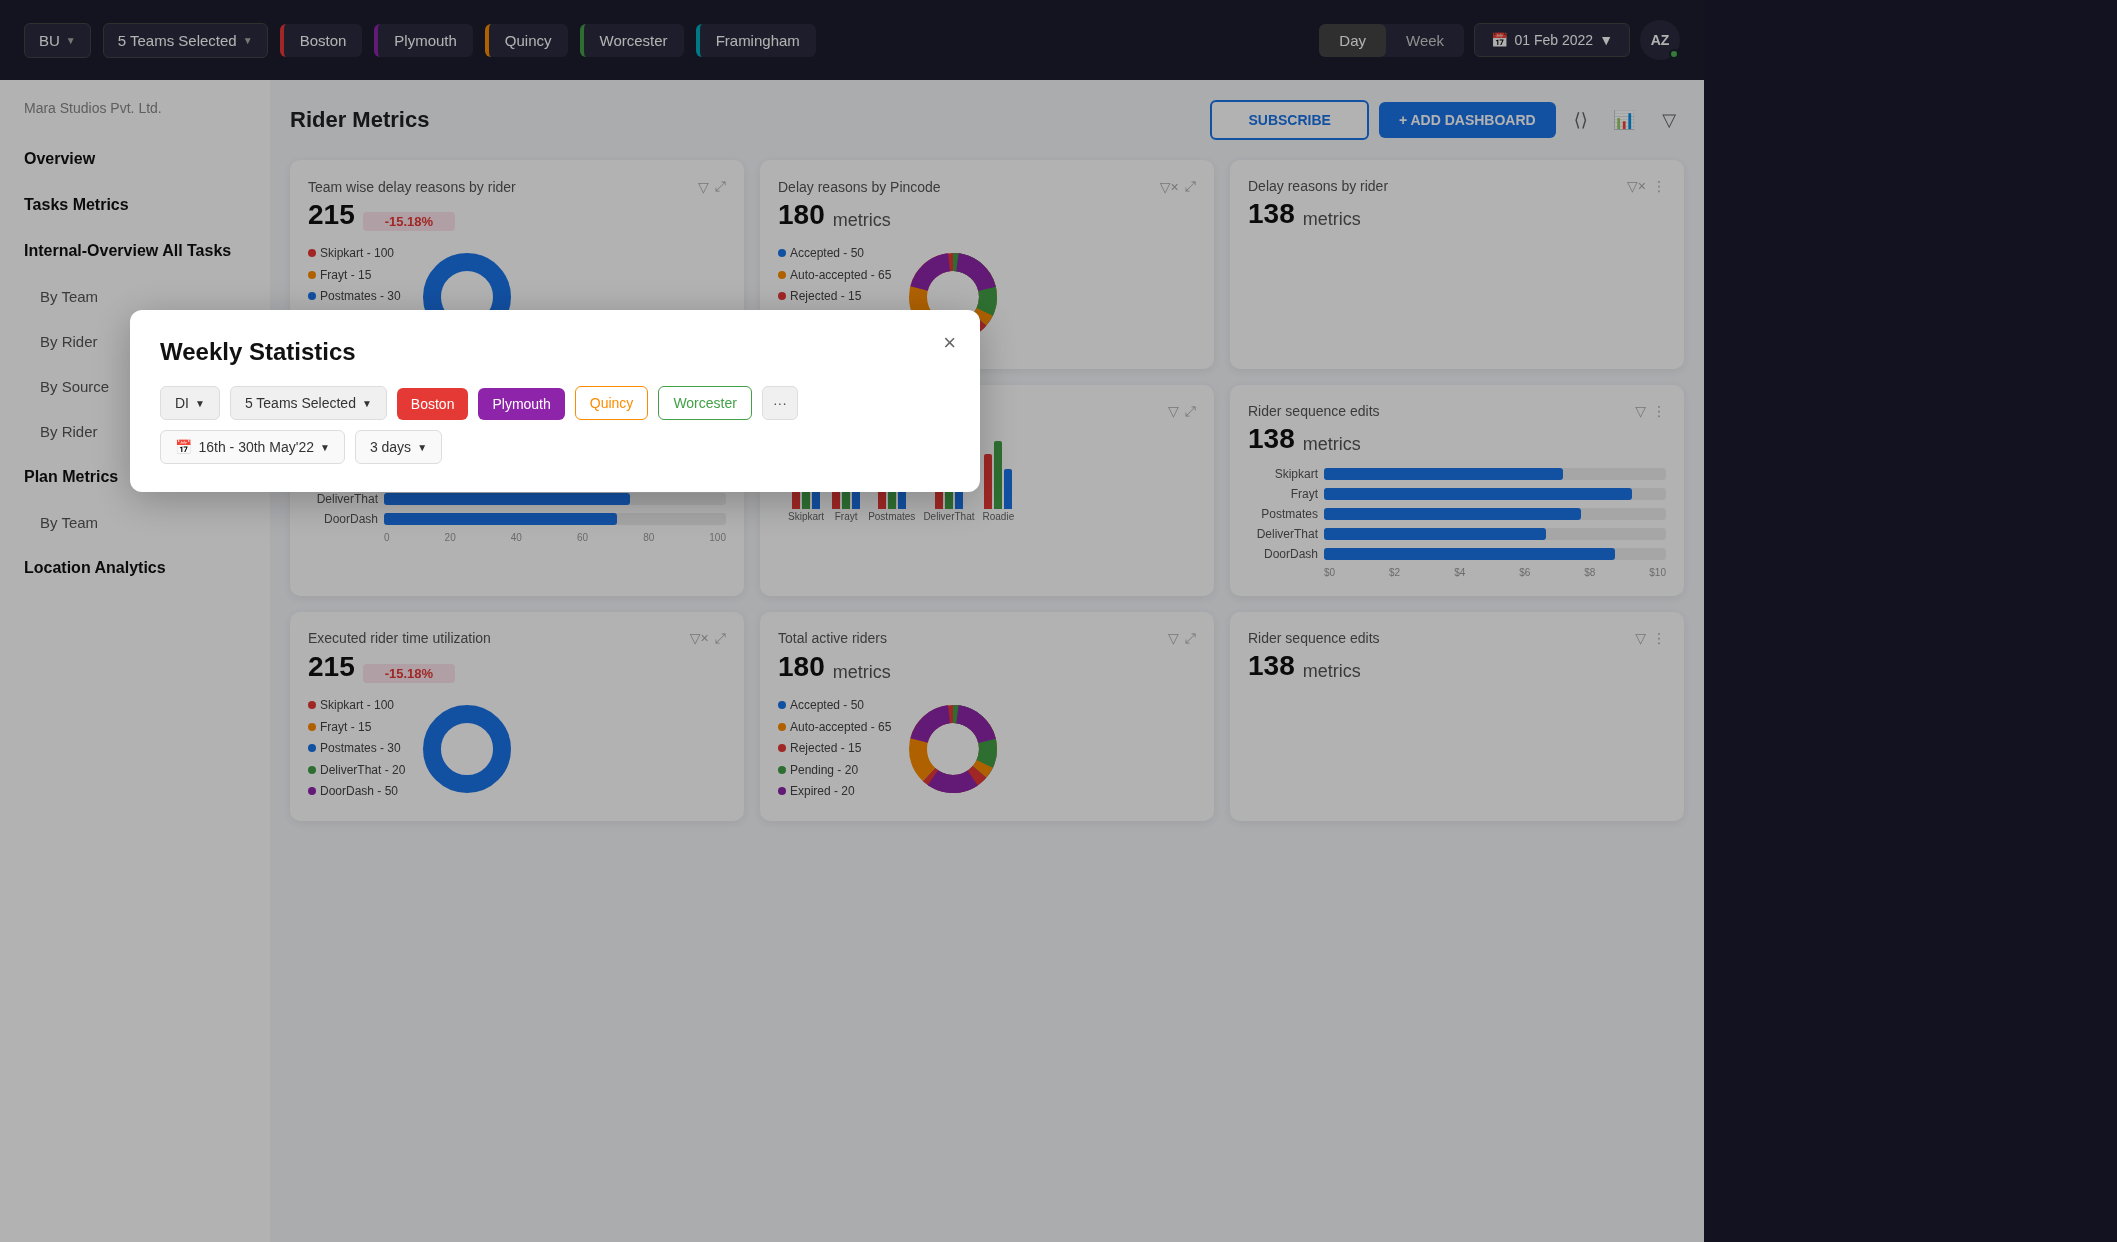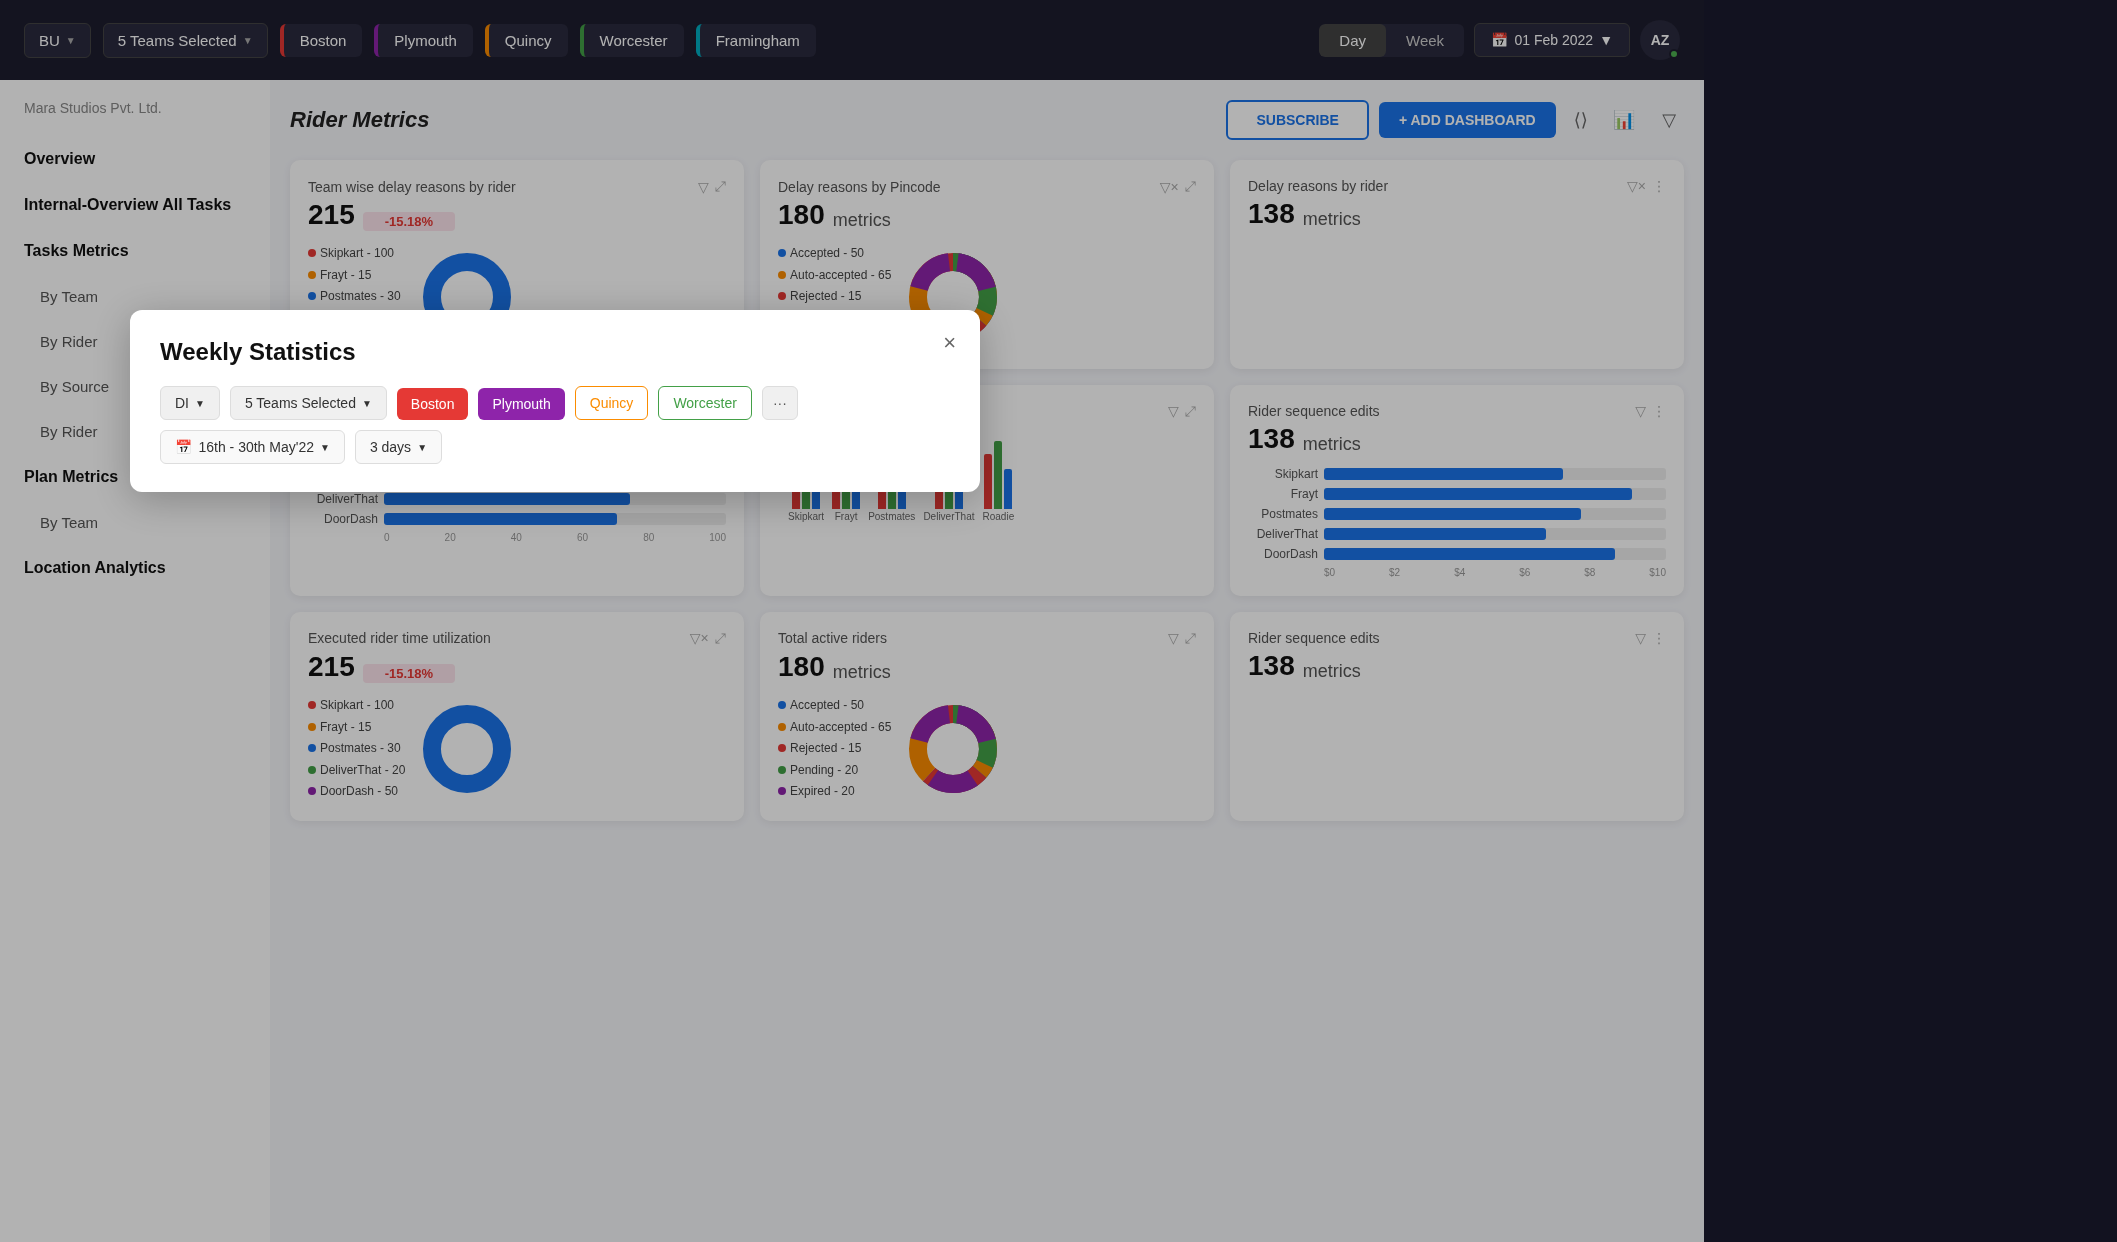--- a/index.html
+++ b/index.html
@@ -32,23 +32,23 @@
     
     .sidebar { width: 270px; background: #fff; flex-shrink: 0; padding: 20px 0; box-shadow: 2px 0 8px rgba(0,0,0,0.06); }
     .sidebar-company { padding: 0 24px 20px; color: #888; font-size: 14px; }
     .sidebar-item { padding: 14px 24px; font-size: 16px; cursor: pointer; color: #333; font-weight: 400; }
     .sidebar-item.bold { font-weight: 700; color: #111; }
     .sidebar-item.sub { padding-left: 40px; color: #555; font-size: 15px; }
 
     
     .dashboard { flex: 1; padding: 20px; overflow-y: auto; background: #f5f6fa; }
     .dash-header { display: flex; align-items: center; margin-bottom: 20px; }
-    .dash-title { font-size: 22px; font-weight: 600; color: #222; flex: 1; font-style: italic; }
+    .dash-title { font-size: 22px; font-weight: 600; color: #222; flex: 1; }
     .dash-actions { display: flex; align-items: center; gap: 10px; }
-    .subscribe-btn { background: #fff; color: #1a73e8; border: 2px solid #1a73e8; border-radius: 6px; padding: 10px 28px; font-size: 14px; font-weight: 600; cursor: pointer; }
+    .subscribe-btn { background: #fff; color: #1a73e8; border: 2px solid #1a73e8; border-radius: 6px; padding: 10px 36px; font-size: 14px; font-weight: 600; cursor: pointer; }
     .add-dash-btn { background: #1a73e8; color: #fff; border: none; border-radius: 6px; padding: 10px 20px; font-size: 14px; font-weight: 600; cursor: pointer; display: flex; align-items: center; gap: 6px; }
     .icon-btn { background: none; border: none; color: #666; cursor: pointer; padding: 8px; font-size: 18px; }
 
     
     .cards-grid { display: grid; grid-template-columns: repeat(3, 1fr); gap: 16px; }
     .card { background: #fff; border-radius: 10px; padding: 18px; box-shadow: 0 2px 8px rgba(0,0,0,0.07); }
     .card-title { font-size: 14px; color: #555; margin-bottom: 4px; display: flex; align-items: center; justify-content: space-between; }
     .card-metric { font-size: 28px; font-weight: 700; color: #111; display: flex; align-items: flex-end; gap: 8px; }
     .metric-badge { font-size: 13px; font-weight: 600; color: #e53935; background: #fce4ec; padding: 2px 22px; border-radius: 4px; }
     .metric-sub { font-size: 18px; color: #555; font-weight: 400; }
@@ -125,22 +125,22 @@
         <div class="avatar-dot"></div>
       </div>
     </div>
   </div>
 
   <div class="main-area">
 
     <div class="sidebar">
       <div class="sidebar-company">Mara Studios Pvt. Ltd.</div>
       <div class="sidebar-item bold">Overview</div>
+      <div class="sidebar-item bold">Tasks Metrics</div>
       <div class="sidebar-item bold">Internal-Overview All Tasks</div>
-      <div class="sidebar-item bold">Tasks Metrics</div>
       <div class="sidebar-item sub">By Team</div>
       <div class="sidebar-item sub">By Rider</div>
       <div class="sidebar-item sub">By Source</div>
       <div class="sidebar-item sub">By Rider</div>
       <div class="sidebar-item bold">Plan Metrics</div>
       <div class="sidebar-item sub">By Team</div>
       <div class="sidebar-item bold">Location Analytics</div>
     </div>
 
     <div class="dashboard">

